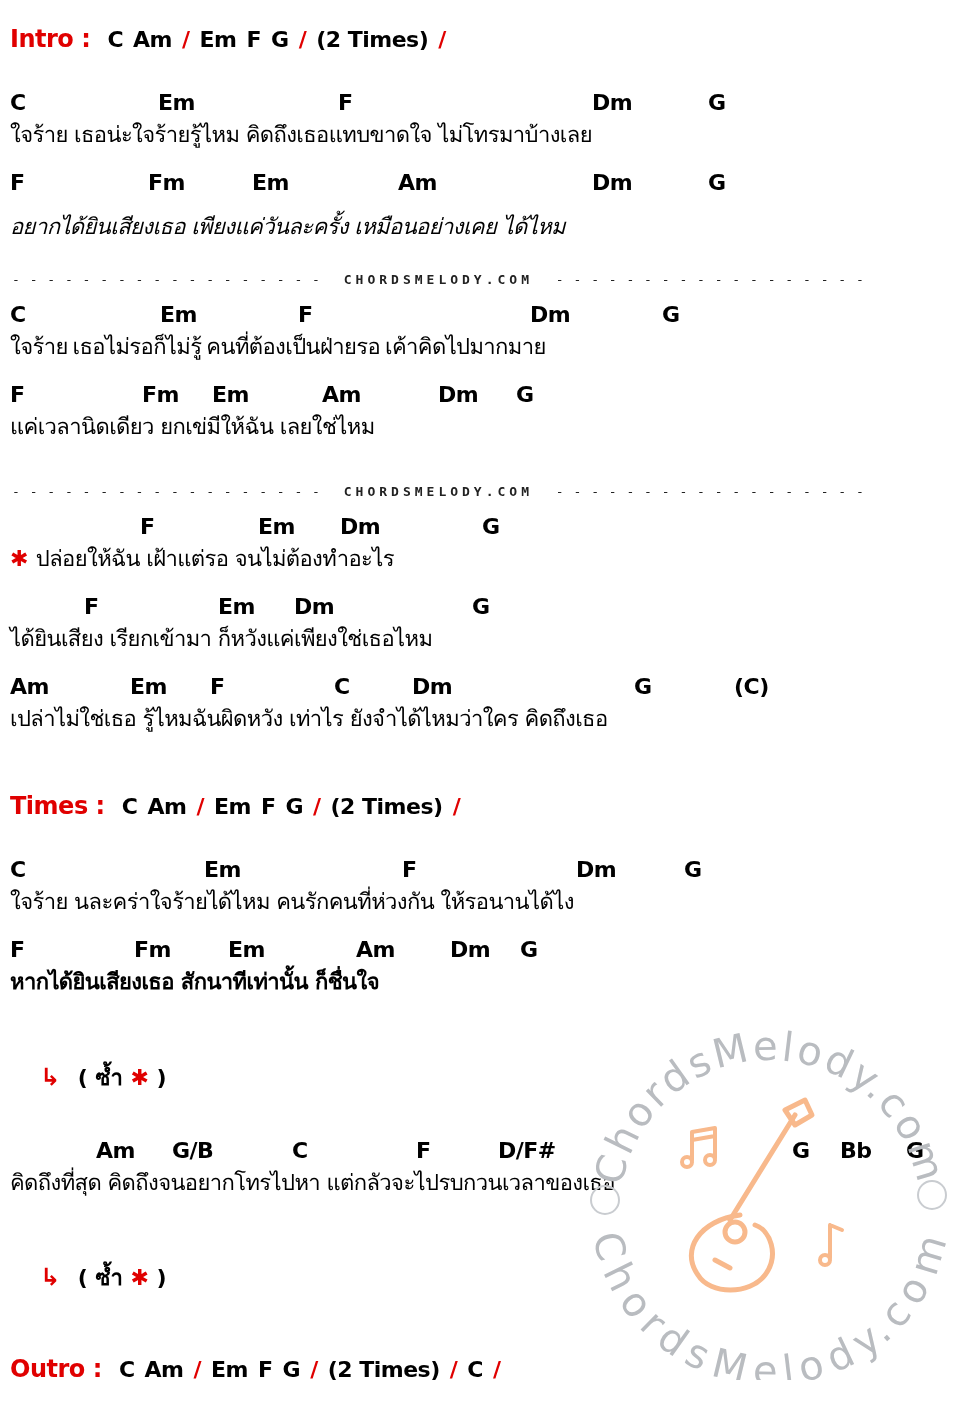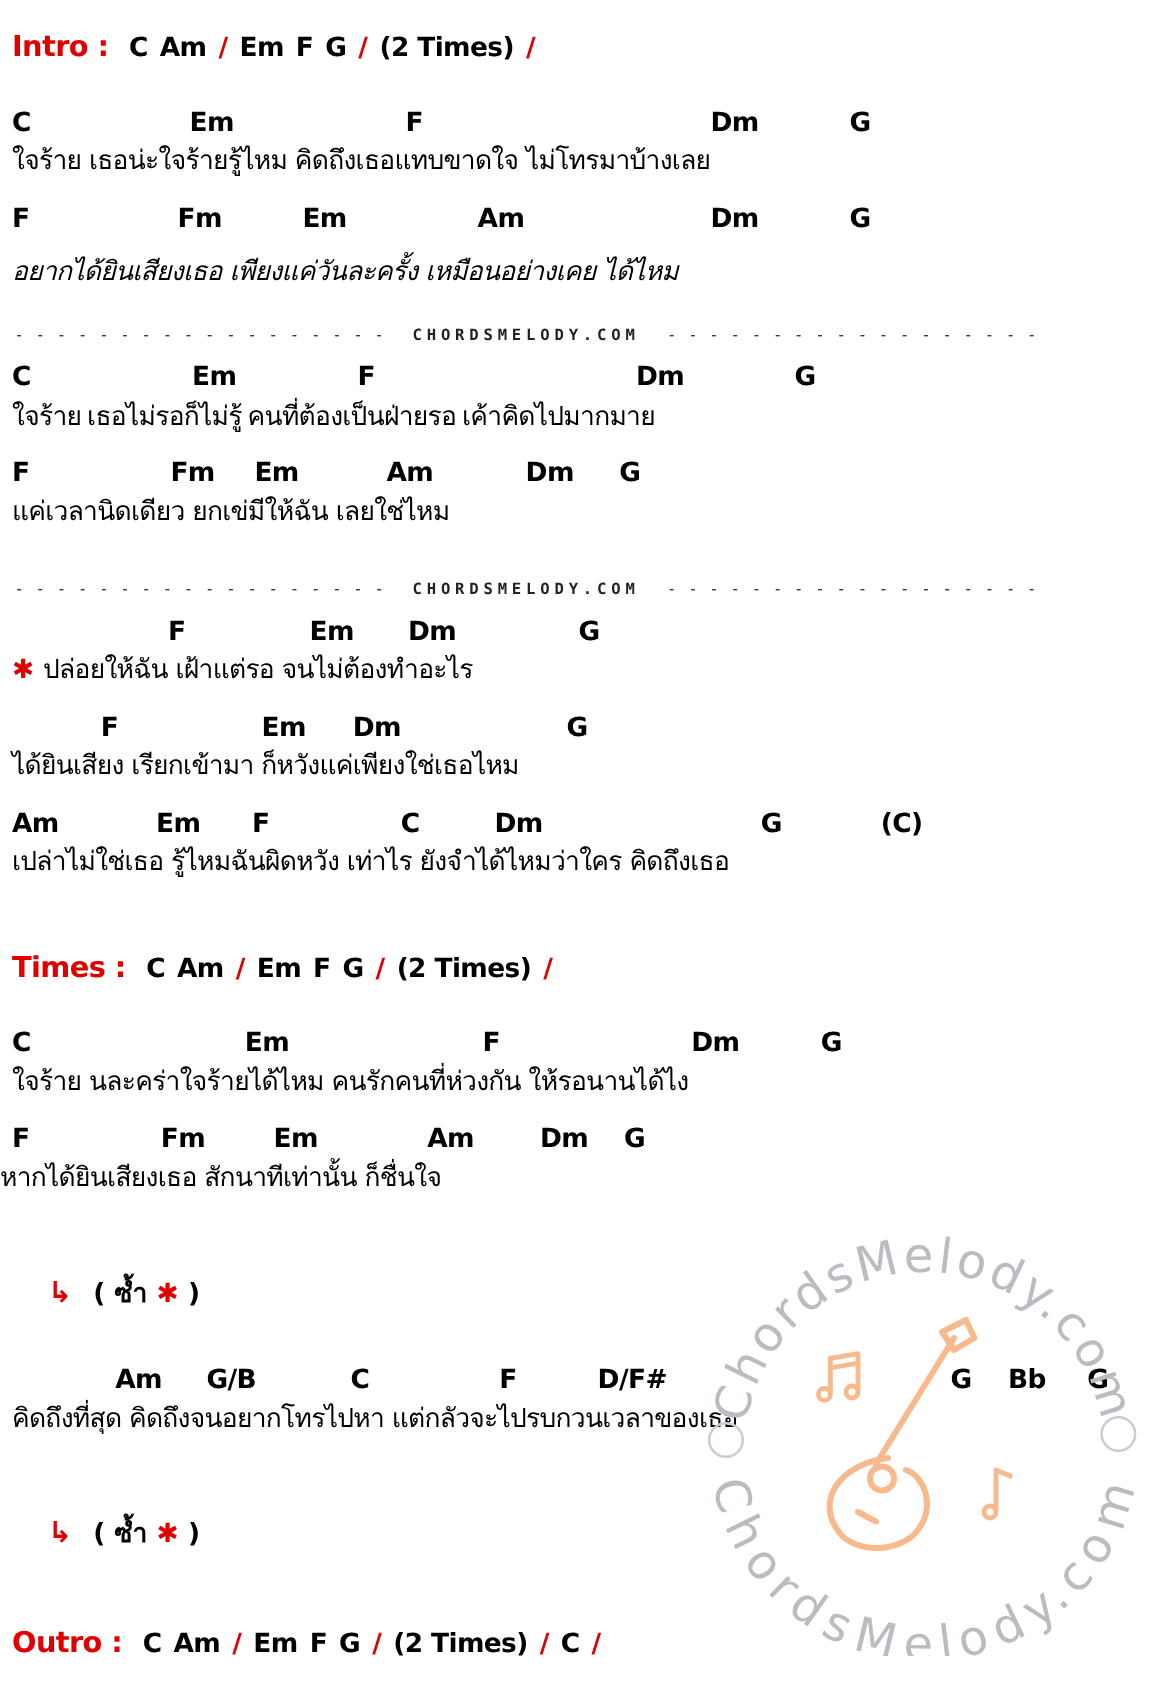--- a/index.html
+++ b/index.html
@@ -104,21 +104,21 @@
     <div class="chord" style="left: 402px; top: 857px;">F</div>
     <div class="chord" style="left: 576px; top: 857px;">Dm</div>
     <div class="chord" style="left: 684px; top: 857px;">G</div>
     <div class="lyric" style="left: 10px; top: 887px;"><span>ใจร้าย นละคร่าใจร้ายได้ไหม  คนรักคนที่ห่วงกัน ให้รอนานได้ไง</span></div>
     <div class="chord" style="left: 10px; top: 937px;">F</div>
     <div class="chord" style="left: 134px; top: 937px;">Fm</div>
     <div class="chord" style="left: 228px; top: 937px;">Em</div>
     <div class="chord" style="left: 356px; top: 937px;">Am</div>
     <div class="chord" style="left: 450px; top: 937px;">Dm</div>
     <div class="chord" style="left: 520px; top: 937px;">G</div>
-    <div class="lyric" style="left: 0; top: 967px;"><span>หากได้ยินเสียงเธอ สักนาทีเท่านั้น ก็ชื่นใจ</span></div>
+    <div class="lyric" style="left: 10px; top: 967px; font-weight: bold;"><span>หากได้ยินเสียงเธอ สักนาทีเท่านั้น ก็ชื่นใจ</span></div>
   </div>
 
 <div class="repeat" style="left:40px; top:1060px;">
   <span class="arrow">↳</span>
   <span>(</span>
   <span>ซ้ำ</span>
   <span class="star">✱</span>
   <span>)</span>
 </div>
 

